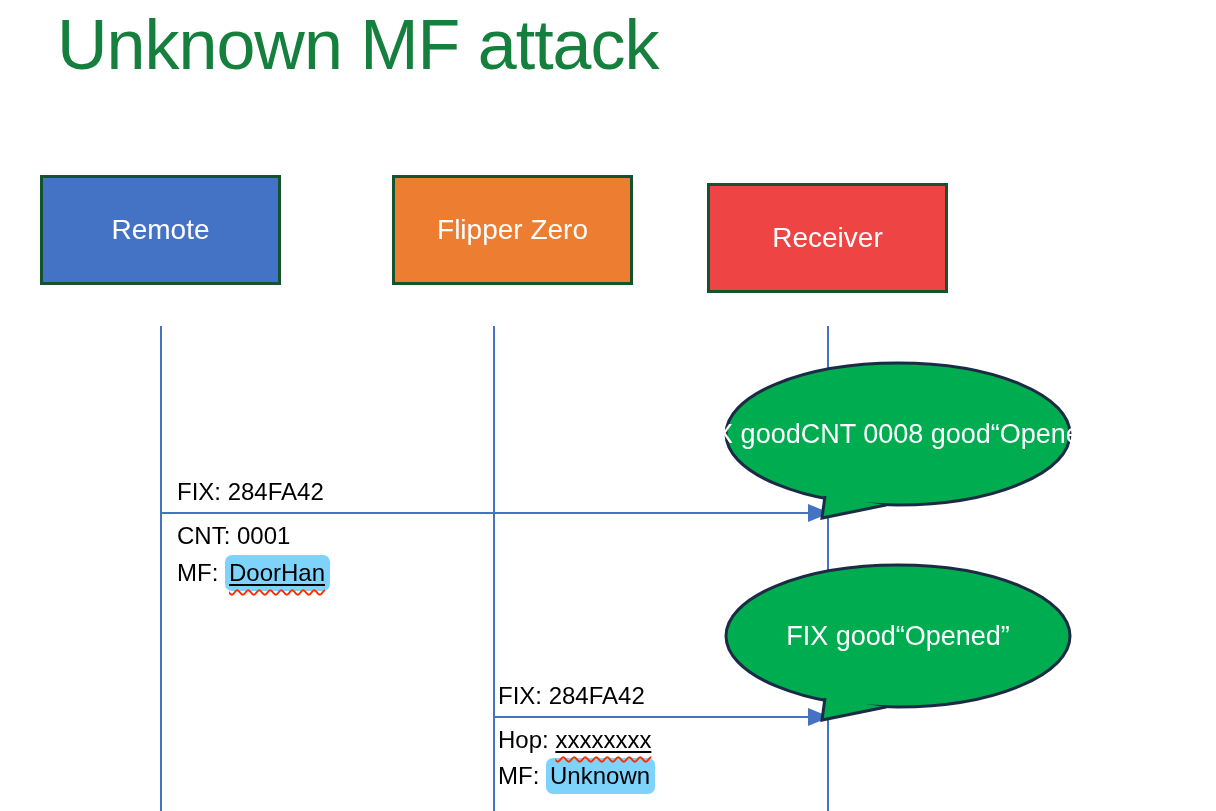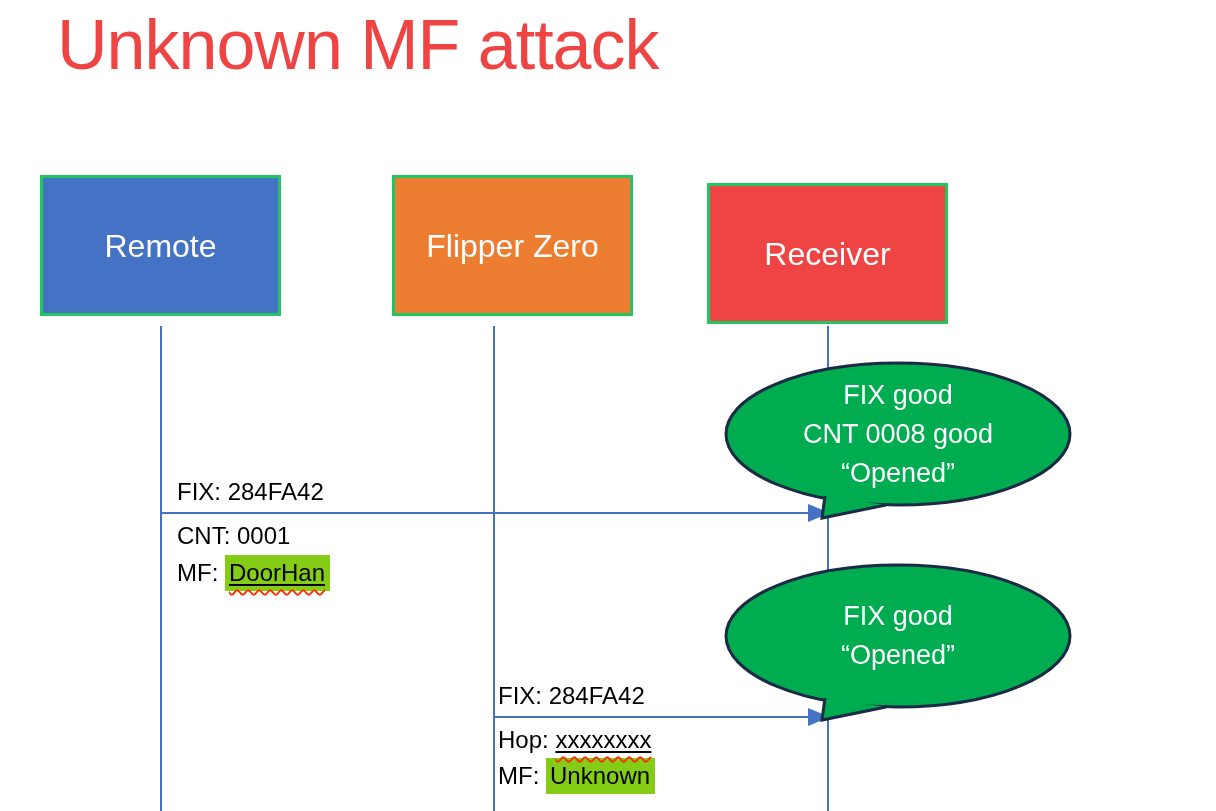--- a/index.html
+++ b/index.html
@@ -4,27 +4,27 @@
 <style>
   * { margin:0; padding:0; box-sizing:border-box; }
   html,body { background:#ffffff; }
   .slide {
     position:relative; width:1216px; height:811px; background:#ffffff;
     font-family:"Liberation Sans", sans-serif; overflow:hidden;
   }
   .title {
     position:absolute; left:57px; top:6px;
     font-size:70px; line-height:78px; font-weight:300;
-    letter-spacing:-1px; color:#ef4444;
+    letter-spacing:-1px; color:#15803d;
   }
   .actor {
-    position:absolute; top:175px; width:241px; height:141px;
-    border:3px solid #22c55e;
+    position:absolute; top:175px; width:241px; height:110px;
+    border:3px solid #14532d;
     display:flex; align-items:center; justify-content:center;
-    color:#ffffff; font-size:32px; line-height:1;
+    color:#ffffff; font-size:28px; line-height:1;
   }
   .actor.remote   { left:40px;  background:#4472c4; }
   .actor.flipper  { left:373px; background:#ed7d31;margin-left:19px; }
   .actor.receiver { left:707px; background:#ef4444;margin-top:8px; }
   .lifeline {
     position:absolute; top:326px; height:485px; width:2px; background:#4472c4;
   }
   .lifeline.l-remote   { left:160px; }
   .lifeline.l-flipper  { left:493px; }
   .lifeline.l-receiver { left:827px; }
@@ -41,37 +41,37 @@
   .msg-text {
     position:absolute; font-size:24px; line-height:32px;
     color:#000; white-space:nowrap;
   }
   .mt-1a { left:177px; top:476px; }
   .mt-1b { left:177px; top:520px; }
   .mt-1c { left:177px; top:557px; }
   .mt-2a { left:498px; top:680px; }
   .mt-2b { left:498px; top:724px; }
   .mt-2c { left:498px; top:760px; }
-  .hl { background:#84cc16; padding:4px 5px 5px 4px; }
+  .hl { background:#7dd3fc; padding:4px 5px 5px 4px;border-radius:7px; }
   .u  {
     text-decoration-line:underline; text-decoration-style:solid;
     text-decoration-color:#000; text-decoration-thickness:1.5px;
     text-underline-offset:3px;
   }
   .sq {
     text-decoration-line:underline; text-decoration-style:wavy;
     text-decoration-color:#ff2b00; text-decoration-thickness:1.5px;
     text-underline-offset:8px;
   }
   .callout-svg { position:absolute; width:360px; height:168px; }
   .callout-svg.c1 { left:720px; top:356px; }
   .callout-svg.c2 { left:720px; top:558px; }
   .callout-text {
     position:absolute; width:340px; height:136px;
-    display:flex; flex-direction:column; align-items:center; justify-content:center;
+    display:flex; flex-direction:row; align-items:center; justify-content:center;
     color:#ffffff; font-size:27px; line-height:39px; text-align:center;
     white-space:nowrap;
   }
   .callout-text.t1 { left:728px; top:366px; }
   .callout-text.t2 { left:728px; top:568px; }
 </style>
 </head>
 <body>
 
 <div class="slide">

